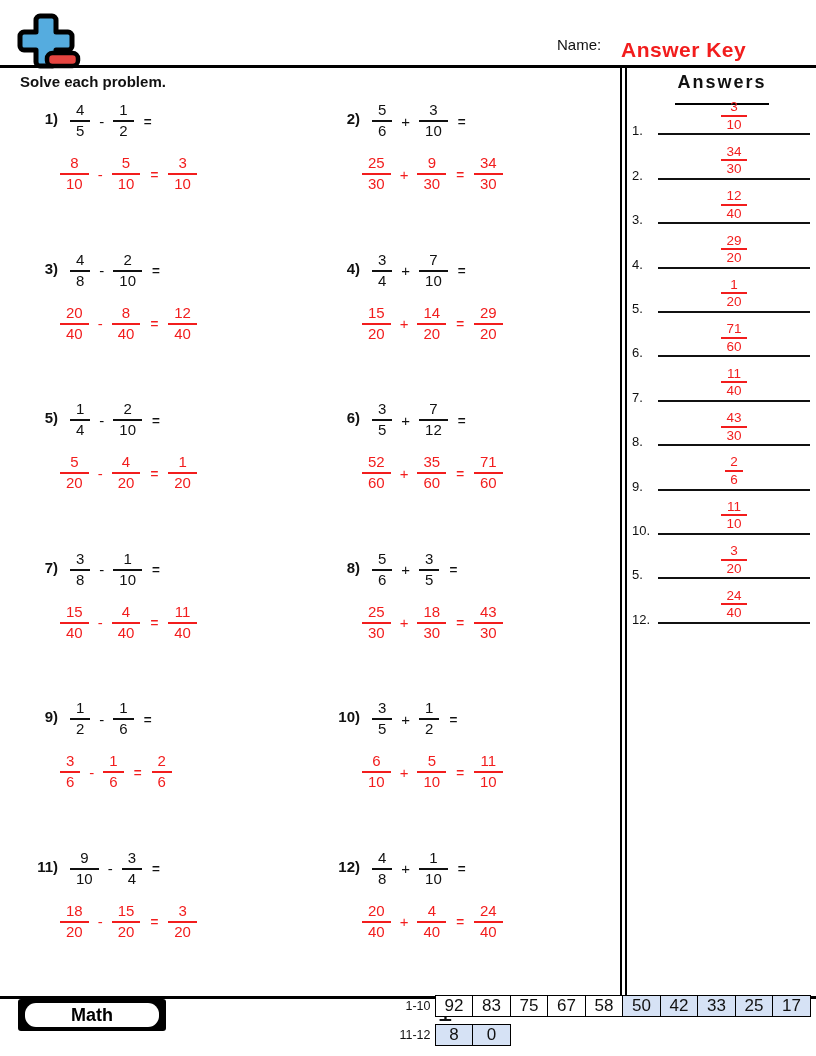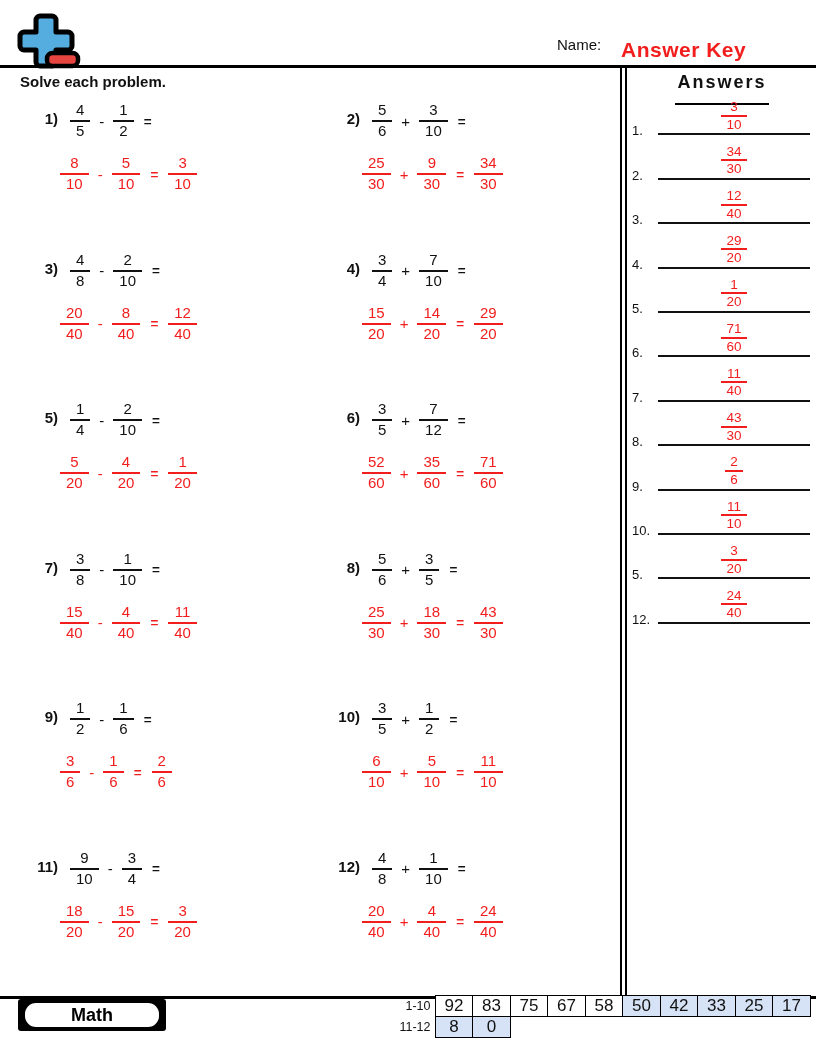--- a/index.html
+++ b/index.html
@@ -48,21 +48,21 @@
   .footer-line{position:absolute; left:0; top:996px; width:816px; height:3px; background:#000;}
   .badge-box{position:absolute; left:18px; top:999px; width:148px; height:32px;
     background:#000; border-radius:3px;}
   .badge-pill{position:absolute; left:7px; right:7px; top:4px; bottom:4px; background:#fff;
     border-radius:11px; display:flex; align-items:center; justify-content:center;
     font-size:18px; font-weight:bold; color:#000;}
   .website{position:absolute; left:174px; top:1012px; font-size:15px;}
   .page-number{position:absolute; left:360px; top:997px; width:170px; text-align:center;
     font-size:27px; font-weight:normal;}
   .score-table{position:absolute; top:995px; right:5px; display:flex; flex-direction:column;
-    align-items:flex-start;}
+    align-items:flex-start;gap:8px;}
   .srow{display:flex;}
   .srow.second{margin-top:-1.5px;}
   .slabel{width:40px; text-align:right; padding-right:4px; font-size:12.5px; line-height:22px;}
   .scells{display:flex;}
   .scell{box-sizing:border-box; width:39px; height:22px; border:1.5px solid #000;
     display:flex; align-items:center; justify-content:center; font-size:17px; background:#fff;}
   .scell + .scell{margin-left:-1.5px;}
   .scell.hl{background:var(--hl,#d6e2f5);}
 </style>
 </head>

